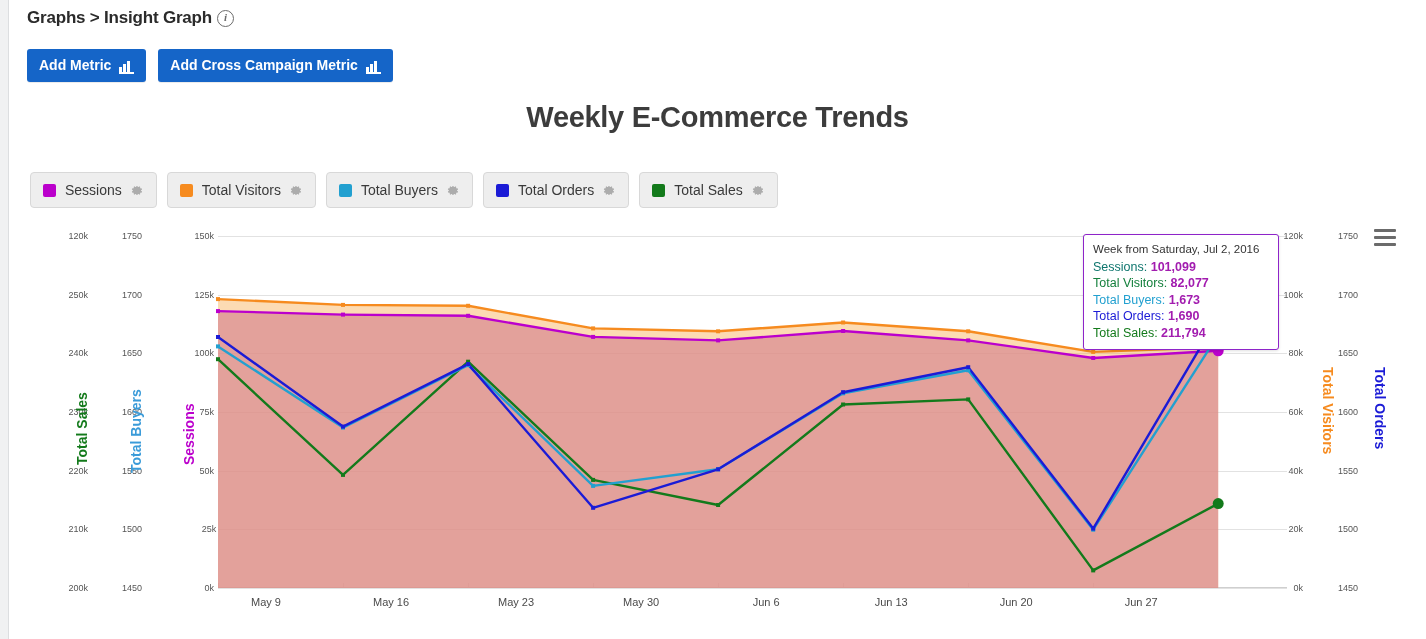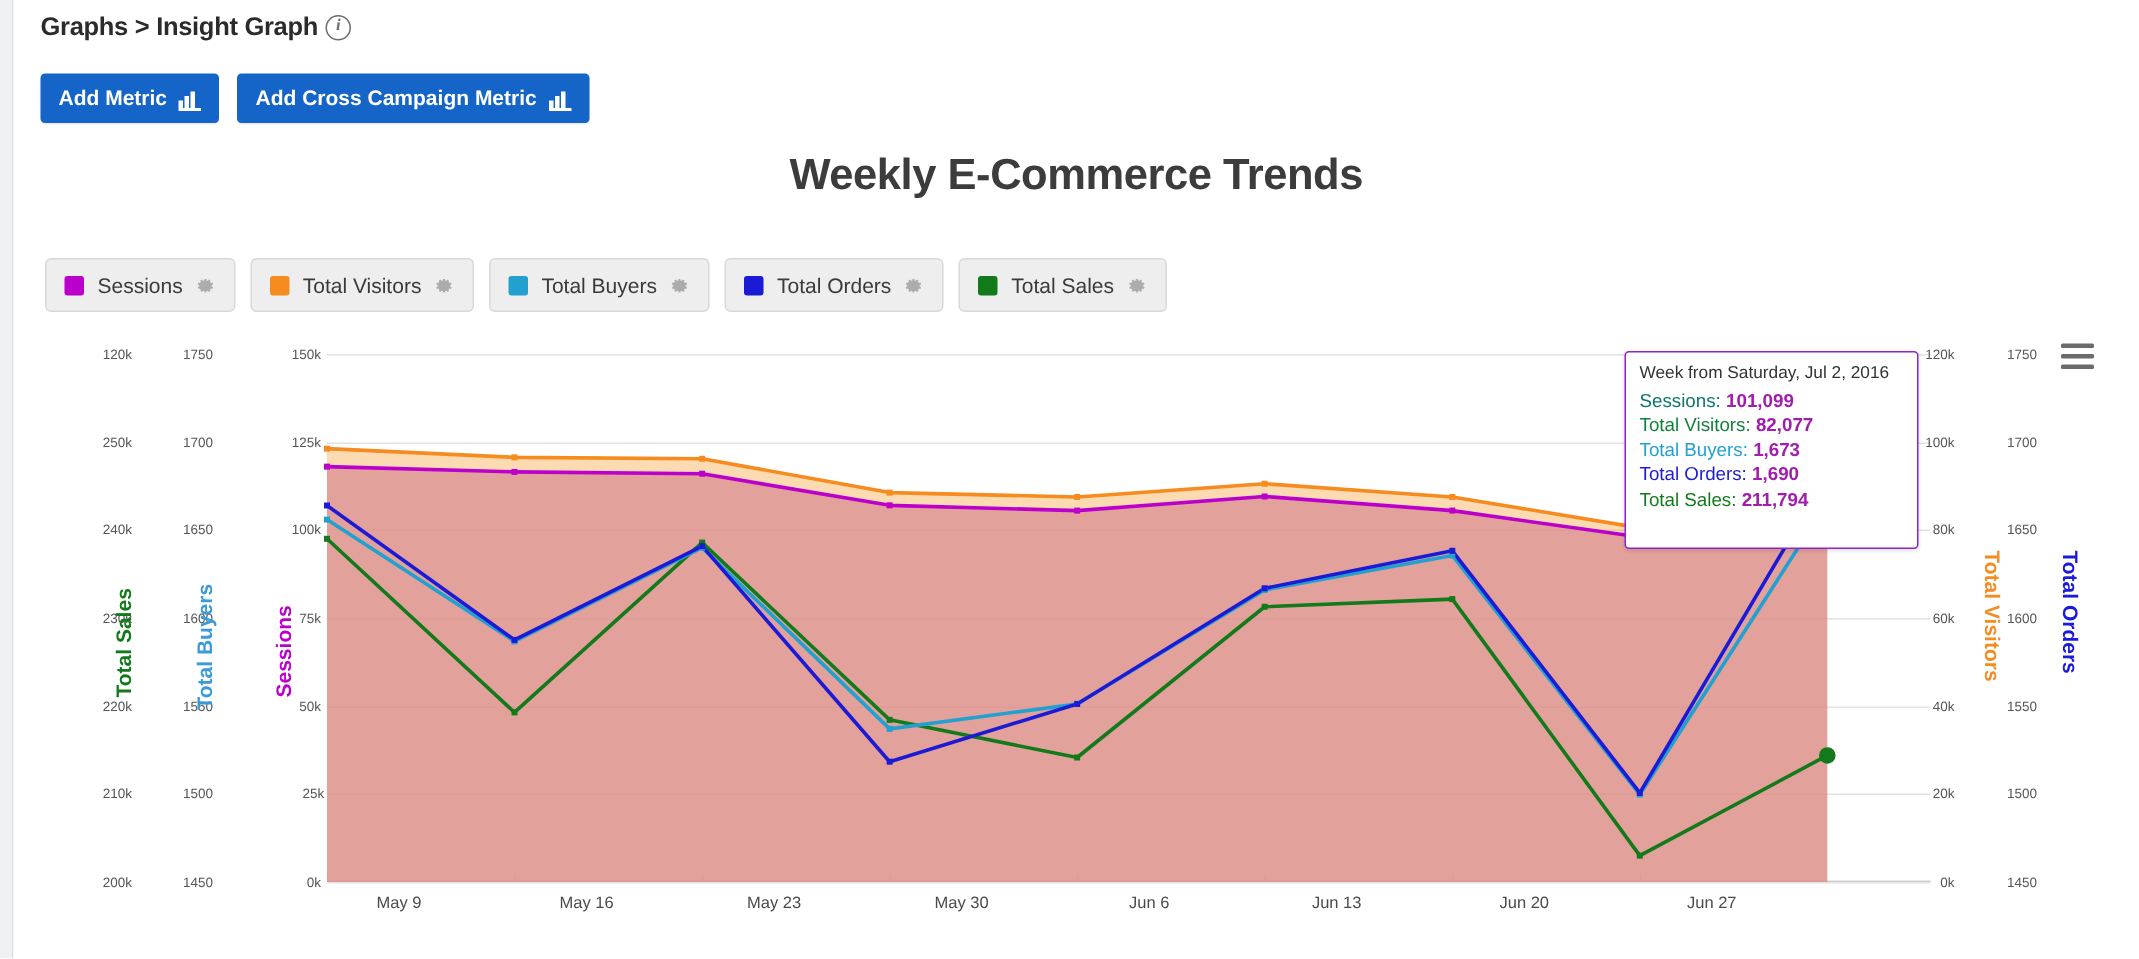--- a/index.html
+++ b/index.html
@@ -82,21 +82,21 @@
   .axis-title.left{transform:rotate(-90deg);}
   .axis-title.right{transform:rotate(90deg);}
 
   .xaxis{position:absolute;font-size:11px;color:#4a4a4a;}
   .xtick{position:absolute;transform:translateX(-50%);white-space:nowrap;text-align:center;}
 
   
   .tooltip{
     position:absolute;left:1074px;top:234px;width:176px;
     background:#fff;border:1.6px solid #8e24c9;border-radius:3px;
-    padding:6px 9px 24px 9px;font-size:12.5px;line-height:16.5px;
+    padding:6px 9px 8px 9px;font-size:12.5px;line-height:16.5px;
     box-shadow:0 1px 3px rgba(0,0,0,.12);z-index:40;
   }
   .tt-head{color:#333;font-size:11.5px;margin-bottom:1px;}
   .tt-row{white-space:nowrap;}
   .tt-row b{color:#a21caf;}
 
   
   .hamburger{position:absolute;left:1365px;top:229px;width:22px;height:17px;cursor:pointer;z-index:30;}
   .hamburger span{display:block;height:3.4px;background:#6b6b6b;border-radius:1px;margin-bottom:3.4px;}
 </style>

